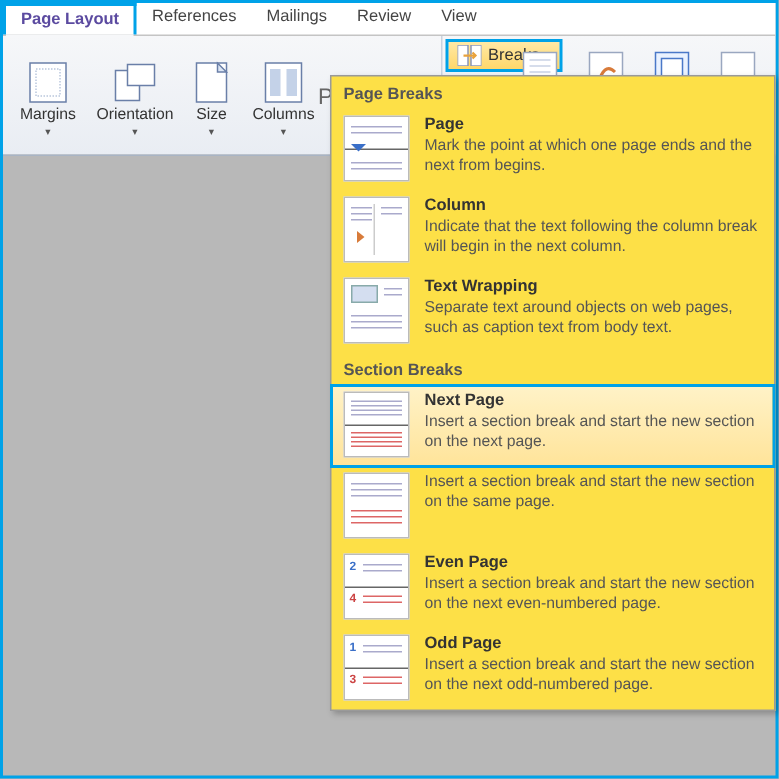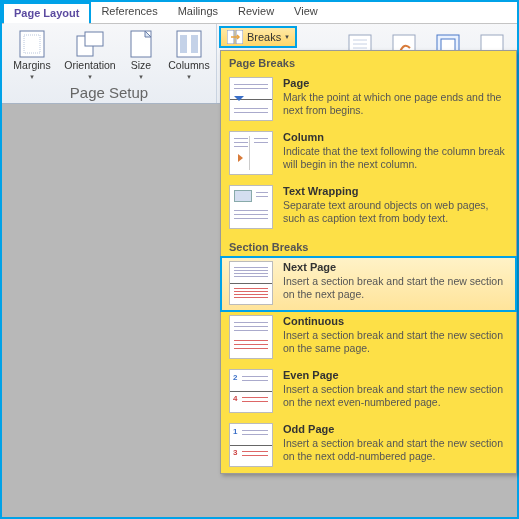--- a/index.html
+++ b/index.html
@@ -7,21 +7,21 @@
   
   .outer-border { border: 2px solid #00a2e8; width: 519px; height: 519px; background: #b8b8b8; position: relative; }
   
   .ribbon-tabs { background: #fff; height: 22px; display: flex; align-items: stretch; border-bottom: 1px solid #c4c4c4; }
   .tab { padding: 3px 10px 0; color: #444; cursor: default; position: relative; }
   .tab.active { border: 2px solid #00a2e8; border-bottom: none; color: #5b4aa0; font-weight: bold; }
   .tab.active::after { content: ""; position: absolute; left: 0; right: 0; bottom: -2px; height: 2px; background: #f6f7f9; }
   
   .ribbon { background: linear-gradient(#f6f7f9, #e9edf3); height: 80px; border-bottom: 1px solid #a8b4c4; display: flex; }
   
-  .group { display: flex; flex-direction: column; align-items: center; padding: 2px 4px 0; border-right: 1px solid #c9d3e0; height: 100%; }
+  .group { display: flex; flex-direction: row; align-items: center; padding: 2px 4px 0; border-right: 1px solid #c9d3e0; height: 100%; }
   .group-btns { display: flex; gap: 6px; flex: 1; }
   .bigbtn { display: flex; flex-direction: column; align-items: center; justify-content: flex-start; width: 52px; padding-top: 3px; cursor: default; }
   .bigbtn .ic { width: 32px; height: 30px; display: flex; align-items: center; justify-content: center; }
   .bigbtn .lbl { font-size: 10.5px; color: #333; margin-top: 1px; text-align: center; line-height: 1.1; }
   .bigbtn .dd { font-size: 7px; color: #555; margin-top: 1px; }
   .group-label { font-size: 15px; color: #666; padding: 1px 0 2px; }
   
   .breaks-btn { border: 2px solid #00a2e8; background: linear-gradient(#ffe9a6, #ffd76a); display: inline-flex; align-items: center; height: 22px; padding: 0 6px; font-size: 11px; color: #333; margin: 2px 0 16px 2px; cursor: default; }
   .breaks-btn .ic { width: 16px; height: 14px; margin-right: 4px; }
   .breaks-btn .dd { font-size: 7px; margin-left: 4px; color: #444; }
@@ -218,21 +218,20 @@
     <div class="dd-item">
       <div class="thumb">
         <div class="th-line" style="top:6px"></div>
           <div class="th-line" style="top:10px"></div>
           <div class="th-line" style="top:14px"></div>
         <div class="th-line th-red" style="top:24px"></div>
           <div class="th-line th-red" style="top:28px"></div>
           <div class="th-line th-red" style="top:32px"></div>
       </div>
       <div class="txt">
-        <div class="ttl">Continuous</div>
         <div class="desc">Insert a section break and start the new section on the same page.</div>
       </div>
     </div>
 
     <div class="dd-item">
       <div class="thumb">
         <div style="position:absolute;left:3px;top:3px;font-size:8px;color:#3a6fc8;font-weight:bold">2</div>
         <div class="th-line" style="top:6px;left:12px"></div>
           <div class="th-line" style="top:10px;left:12px"></div>
         <div class="th-split"></div>

